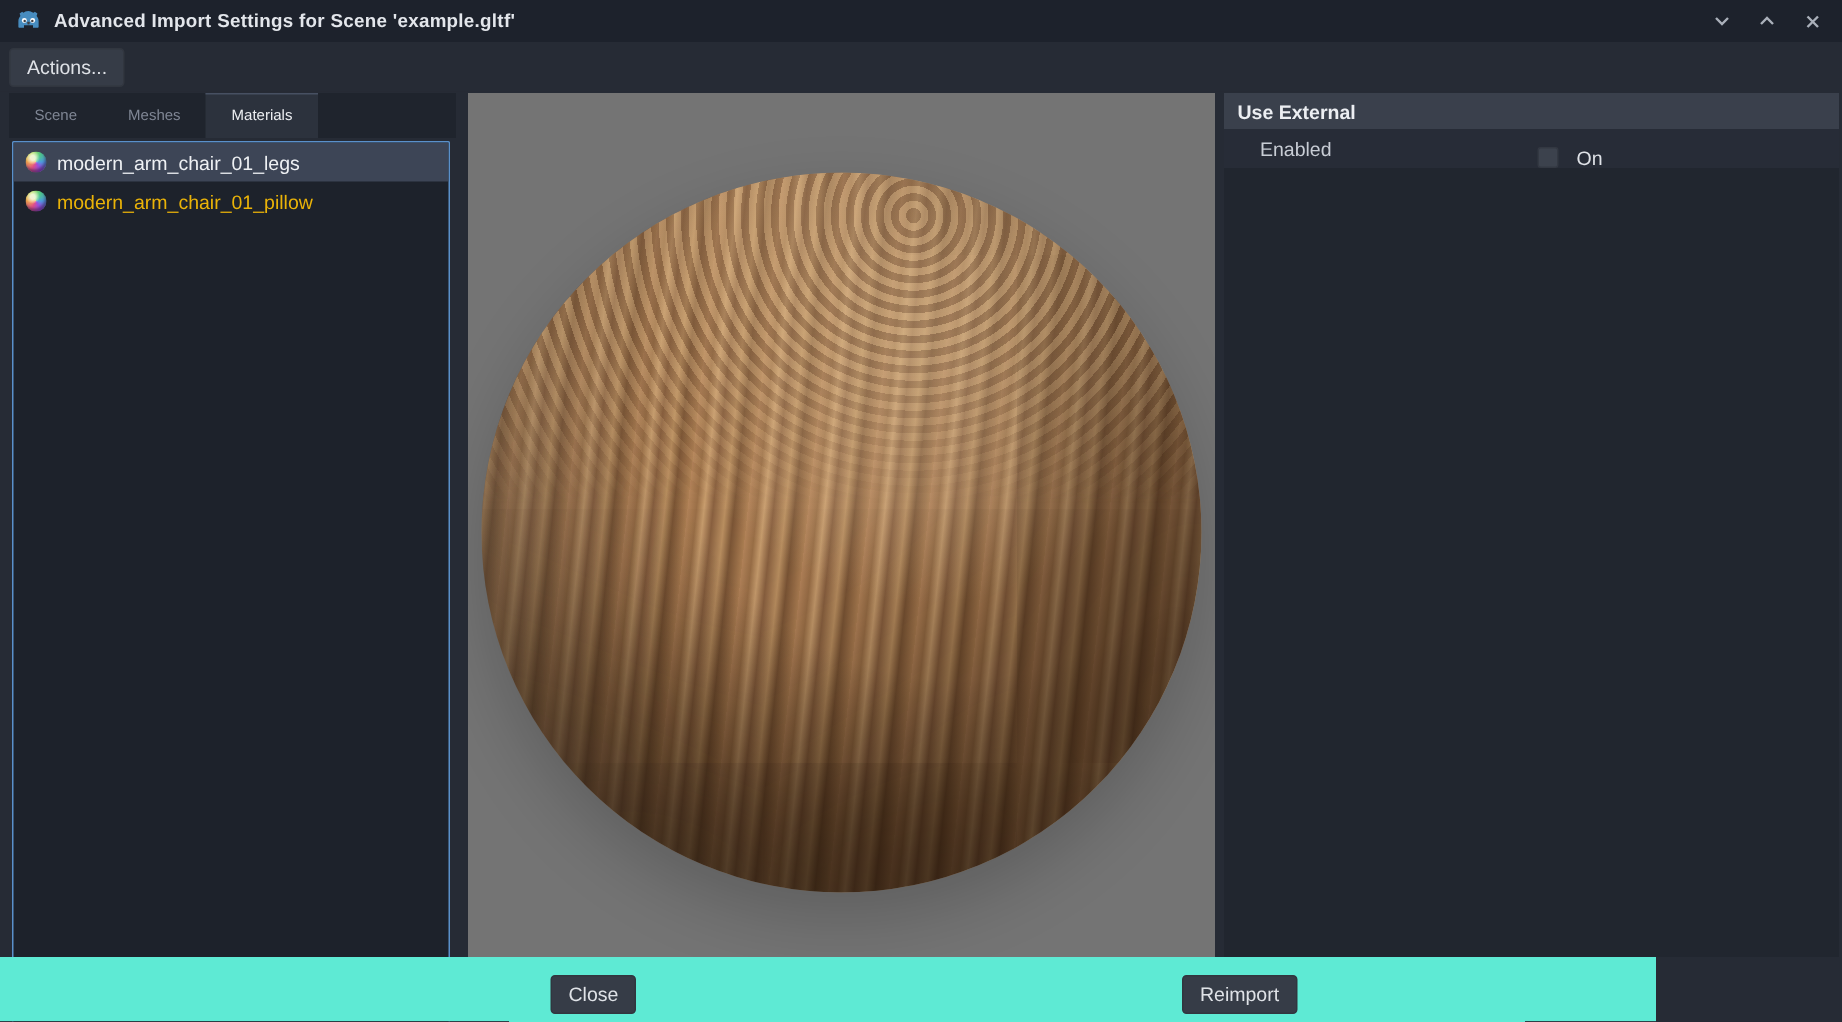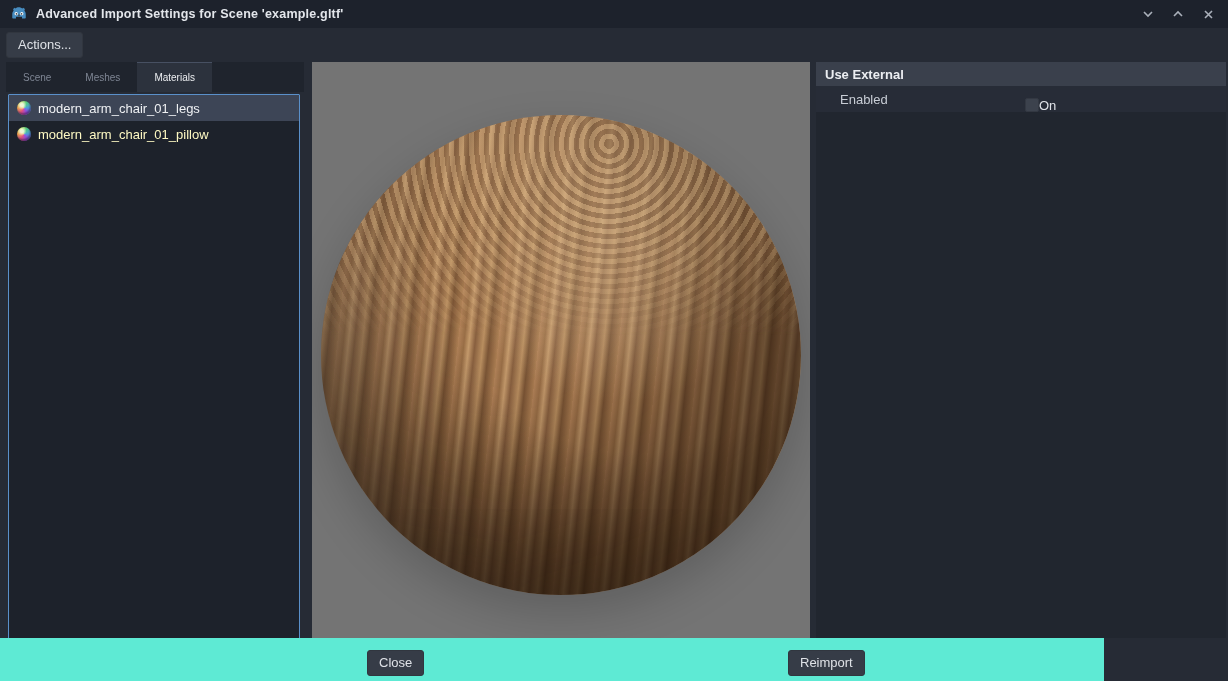--- a/index.html
+++ b/index.html
@@ -18,21 +18,21 @@
   .menubar { position:absolute; left:0; top:28px; width:1080px; height:33px; background:#262b35; display:flex; align-items:center; padding:0 6px; }
   .btn { background:#363c47; border:1px solid #31363f; border-radius:3px; color:#dfe2e7; font-size:13px; padding:4px 11px; line-height:16px; cursor:default; }
 
   
   .tabstrip { position:absolute; left:6px; top:62px; width:298px; height:30px; background:#1f242d; display:flex; align-items:flex-end; }
   .tab { height:30px; display:flex; align-items:center; padding:0 17px; color:#7f8694; font-size:10px; cursor:default; }
   .tab.active { background:#2c323d; color:#eceef1; border-top:1px solid #475062; }
 
   
   .list-panel { position:absolute; left:8px; top:94px; width:292px; height:674px; background:#1d222b; border:1.5px solid #5a90ca; border-radius:1px; overflow:hidden; }
-  .list-item { height:26px; display:flex; align-items:center; gap:7px; padding:0 8px; color:#fef9c3; white-space:nowrap; }
+  .list-item { height:26px; display:flex; align-items:center; gap:7px; padding:0 8px; color:#eab308; white-space:nowrap; }
   .list-item.selected { background:#3d4556; color:#eef0f3; }
   .mat-icon { width:14px; height:14px; border-radius:50%; flex:0 0 14px;
     background:
       radial-gradient(circle at 35% 30%, rgba(255,255,255,.75) 0 12%, rgba(255,255,255,0) 35%),
       conic-gradient(from 210deg, #e14f8a, #f0a24e, #bfe04e, #4ec98a, #4e9ae0, #9a4ee0, #e14f8a);
     box-shadow: inset -1px -2px 2px rgba(40,20,60,.55);
   }
 
   
   .viewport { position:absolute; left:312px; top:62px; width:498px; height:576px; background:#747474; overflow:hidden; }
@@ -54,21 +54,21 @@
       rgba(110,72,40,.38) 0 5px, rgba(205,165,115,.38) 5px 10px);
     -webkit-mask-image: linear-gradient(#000 0 22%, transparent 46%);
     mask-image: linear-gradient(#000 0 22%, transparent 46%);
   }
 
   
   .inspector { position:absolute; left:816px; top:62px; width:410px; height:576px; background:#21262f; }
   .section-header { height:24px; background:#3a404c; color:#eceef2; font-weight:bold; font-size:13px; display:flex; align-items:center; padding:0 9px; }
   .prop-row { height:26px; background:#272c37; display:flex; align-items:center; padding:0 9px; }
   .prop-label { width:200px; padding-left:15px; color:#c8cdd5; }
-  .prop-value { display:flex; align-items:center; gap:0;margin-top:12px; }
+  .prop-value { display:flex; align-items:center; gap:12px;margin-top:12px; }
   .checkbox { width:14px; height:14px; background:#3c424d; border:1px solid #333842; border-radius:2px; }
   .check-text { color:#dfe2e7; }
 
   
   .footer { position:absolute; left:0; top:638px; width:1104px; height:43px; background:#5eead4; }
   .footer .btn { position:absolute; top:12px; }
   #close-btn { left:367px; }
   #reimport-btn { left:788px; }
 </style>
 </head>

